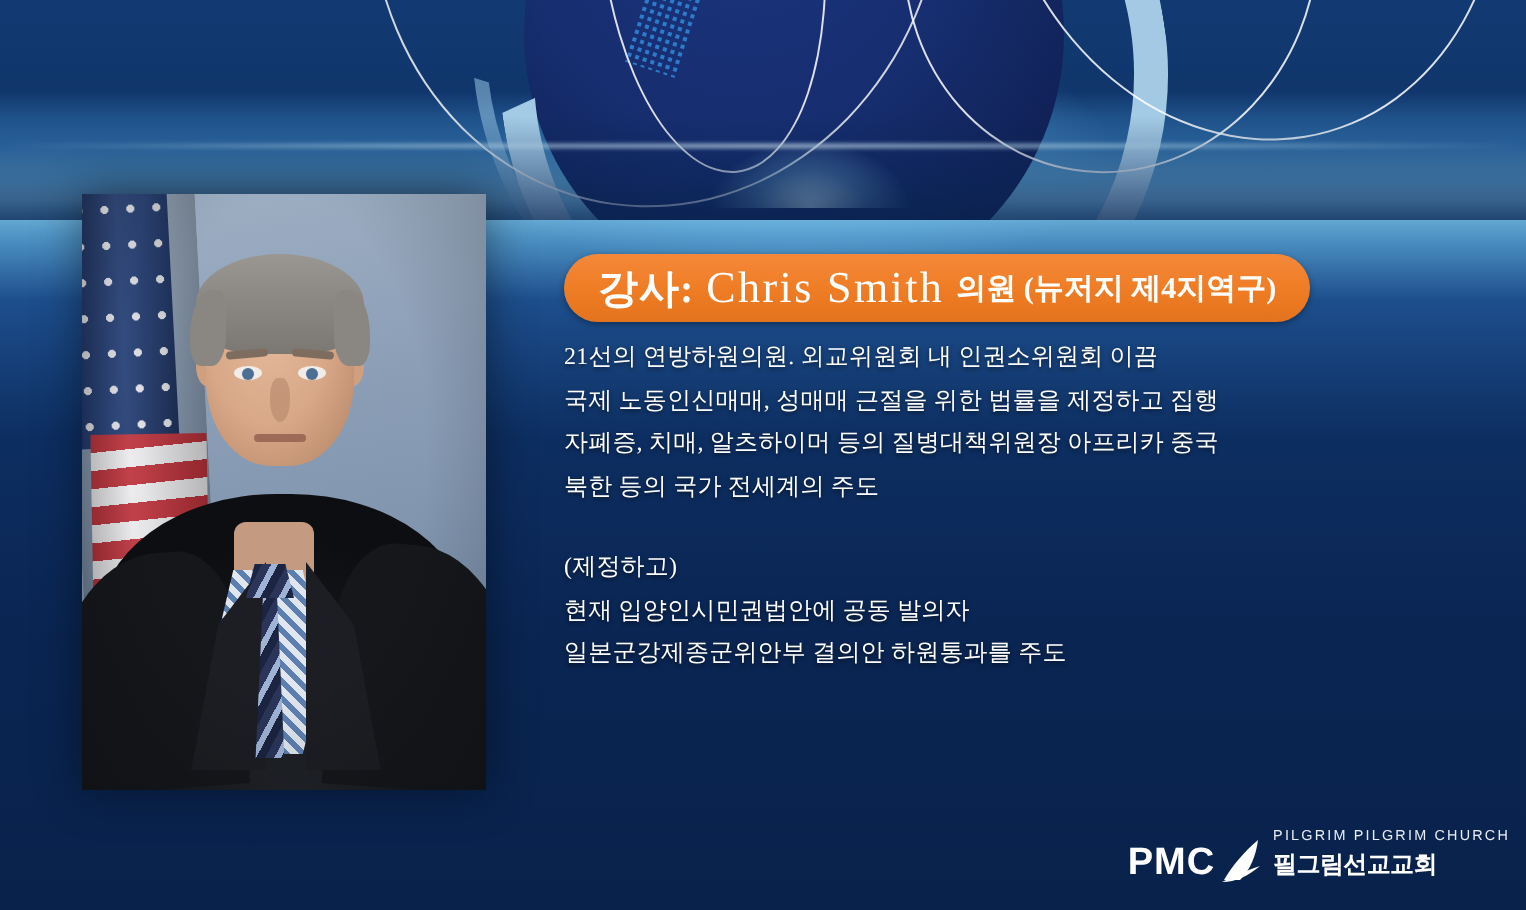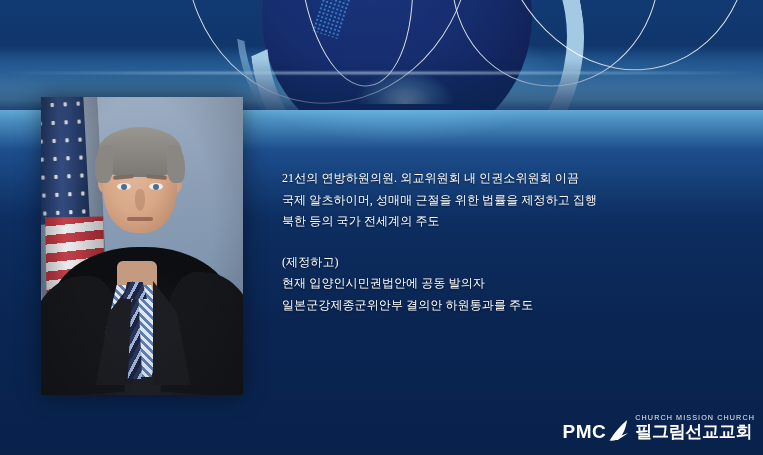--- a/index.html
+++ b/index.html
@@ -133,21 +133,21 @@
   }
   .gap{height:19px;}
 
   
   .logo{position:absolute;right:8px;bottom:14px;display:flex;align-items:flex-end;gap:5px;}
   .logo-pmc{color:#ffffff;font-family:"Liberation Sans",sans-serif;font-weight:bold;font-size:19px;letter-spacing:.5px;line-height:19px;}
   .sail{position:relative;width:21px;height:23px;margin:0 1px -1px -3px;}
   .sail svg{display:block;}
   .logo-right{display:flex;flex-direction:column;align-items:flex-start;}
   .logo-en{color:#e8eef6;font-family:"Liberation Sans",sans-serif;font-size:7.2px;letter-spacing:1.1px;line-height:9px;margin-bottom:1px;}
-  .logo-kr{color:#ffffff;font-family:"Liberation Sans",sans-serif;font-weight:bold;font-size:17px;letter-spacing:-.3px;line-height:18px;}
+  .logo-kr{color:#ffffff;font-family:"Liberation Sans",sans-serif;font-weight:bold;font-size:12px;letter-spacing:-.3px;line-height:18px;}
 </style>
 </head>
 <body>
 
 <div class="slide">
 
   <div class="art">
     <div class="globe"></div>
     <div class="globe-band2"></div>
     <div class="globe-band"></div>
@@ -187,38 +187,44 @@
     <div class="brow-r"></div>
     <div class="eye-l"></div>
     <div class="eye-r"></div>
     <div class="pup-l"></div>
     <div class="pup-r"></div>
     <div class="nose"></div>
     <div class="mouth"></div>
     <div class="photo-vig"></div>
   </div>
 
+  <div class="title-pill">
+    <span class="t-kr">강사:</span>
+    <span class="t-en">Chris Smith</span>
+    <span class="t-sm">의원 (뉴저지 제4지역구)</span>
+  </div>
 
   <div class="body-text">
     <div class="line">21선의 연방하원의원. 외교위원회 내 인권소위원회 이끔</div>
-    <div class="line">국제 알츠하이머, 성매매 근절을 위한 법률을 제정하고 집행</div>
+    <div class="line">국제 노동인신매매, 성매매 근절을 위한 법률을 제정하고 집행</div>
+    <div class="line">자폐증, 치매, 알츠하이머 등의 질병대책위원장 아프리카 중국</div>
     <div class="line">북한 등의 국가 전세계의 주도</div>
     <div class="gap"></div>
     <div class="line">(제정하고)</div>
     <div class="line">현재 입양인시민권법안에 공동 발의자</div>
     <div class="line">일본군강제종군위안부 결의안 하원통과를 주도</div>
   </div>
 
   <div class="logo">
     <span class="logo-pmc">PMC</span>
     <span class="sail">
       <svg width="21" height="23" viewBox="0 0 21 23">
         <path d="M2 21 C6 14 12 7 19 1 C18 9 15 16 10 21 Z" fill="#ffffff"></path>
         <path d="M1 22 C7 19 14 16 20 14 C14 19 8 22 1 22 Z" fill="#ffffff"></path>
       </svg>
     </span>
     <span class="logo-right">
-      <span class="logo-en">CHURCH MISSION CHURCH</span>
+      <span class="logo-en">PILGRIM PILGRIM CHURCH</span>
       <span class="logo-kr">필그림선교교회</span>
     </span>
   </div>
 
 </div>
 
 </body></html>

